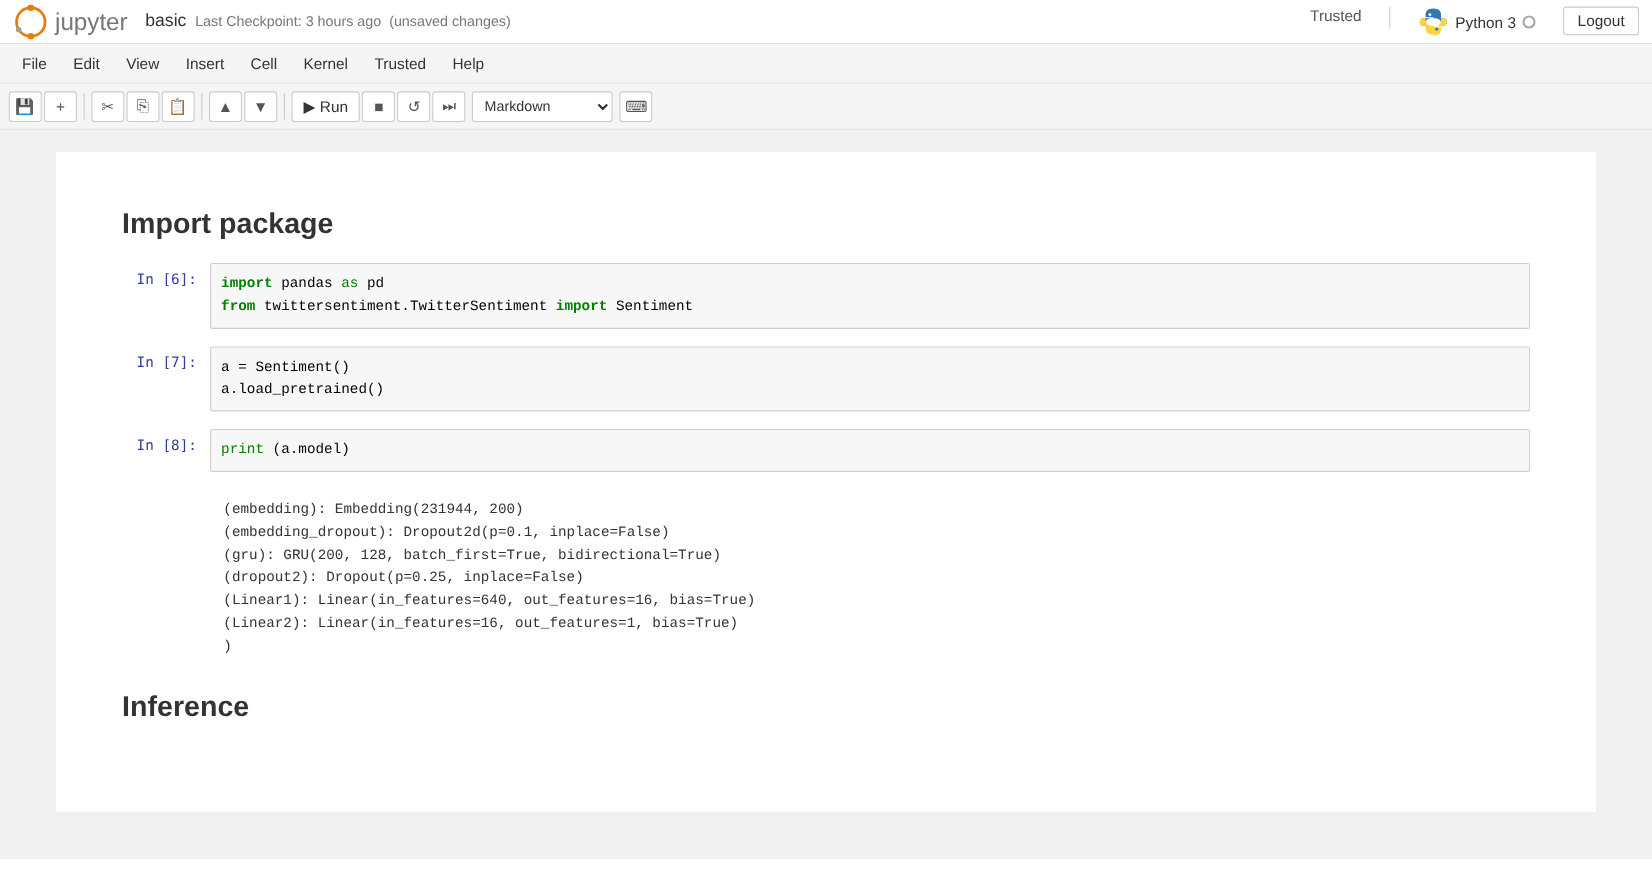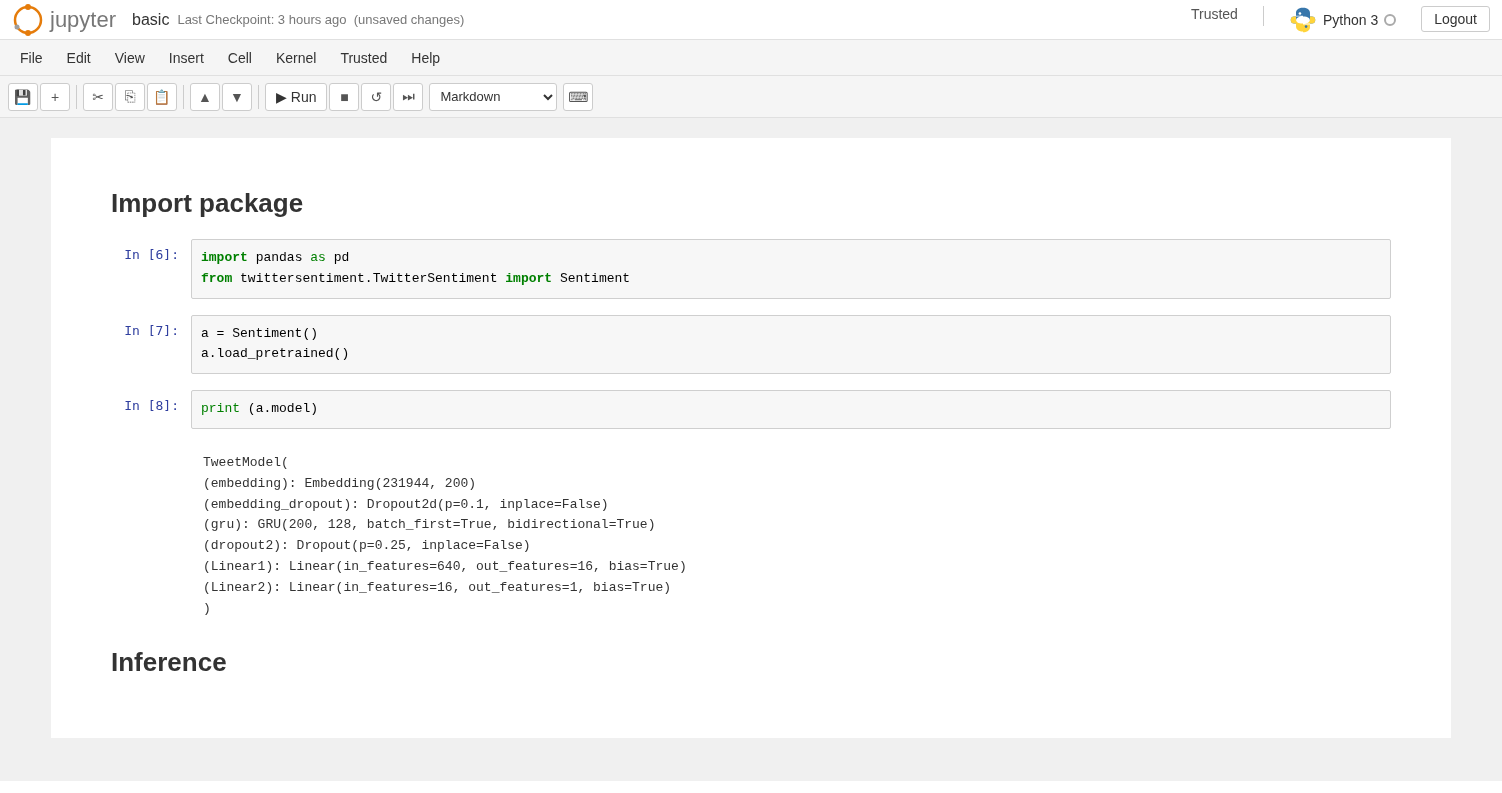--- a/index.html
+++ b/index.html
@@ -341,21 +341,20 @@
         <div>
           <span class="kw-print">print</span>
           <span>(a.model)</span>
         </div>
       </div>
     </div>
 
     <div class="output-section">
       <div class="output-prompt"></div>
       <div class="cell-output">
-        <div>TweetModel(</div>
         <div>  (embedding): Embedding(231944, 200)</div>
         <div>  (embedding_dropout): Dropout2d(p=0.1, inplace=False)</div>
         <div>  (gru): GRU(200, 128, batch_first=True, bidirectional=True)</div>
         <div>  (dropout2): Dropout(p=0.25, inplace=False)</div>
         <div>  (Linear1): Linear(in_features=640, out_features=16, bias=True)</div>
         <div>  (Linear2): Linear(in_features=16, out_features=1, bias=True)</div>
         <div>)</div>
       </div>
     </div>
 

